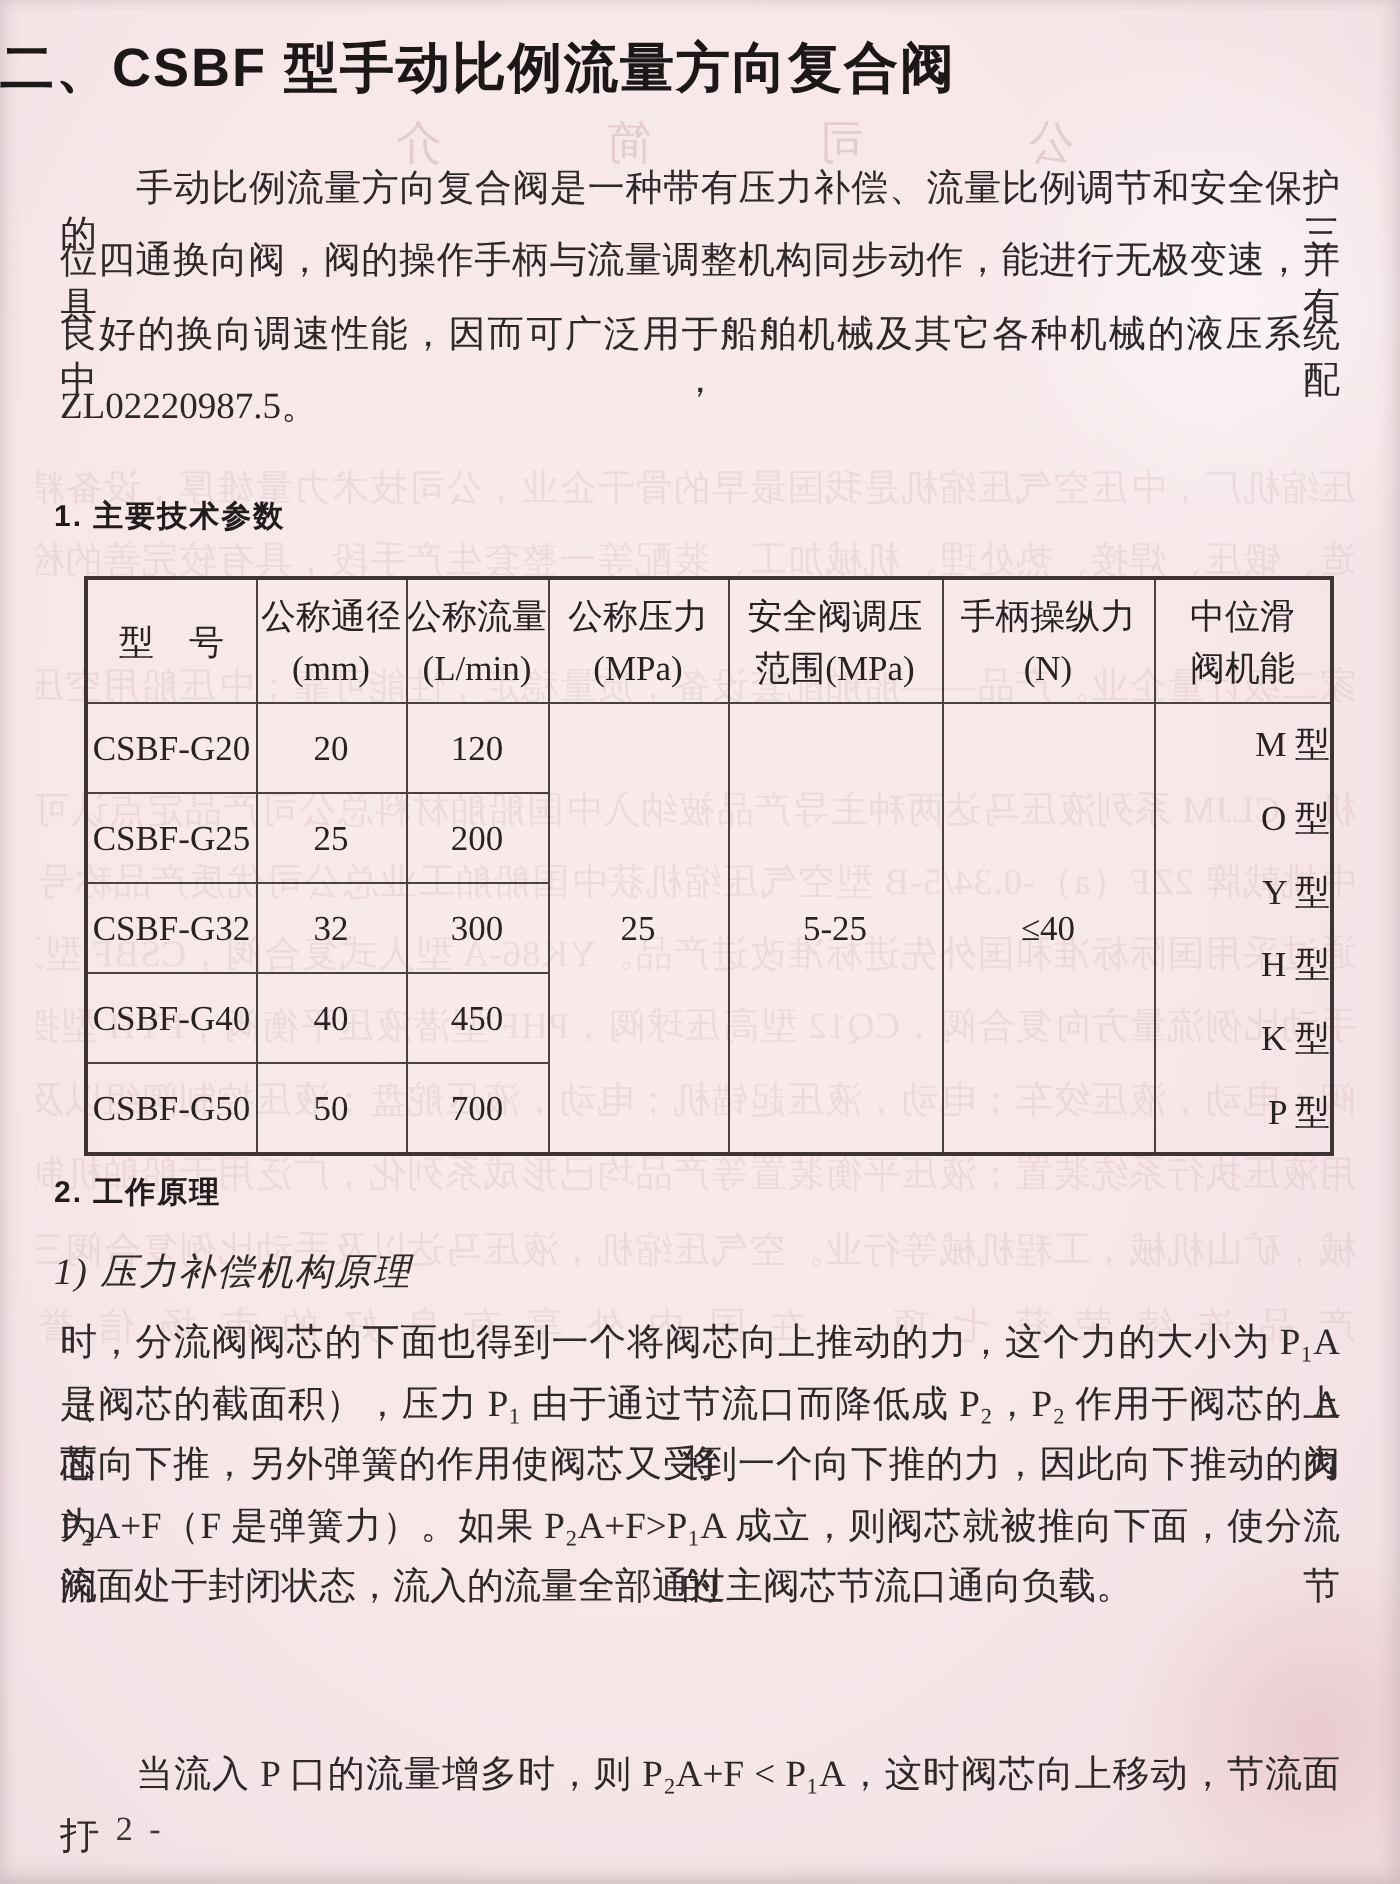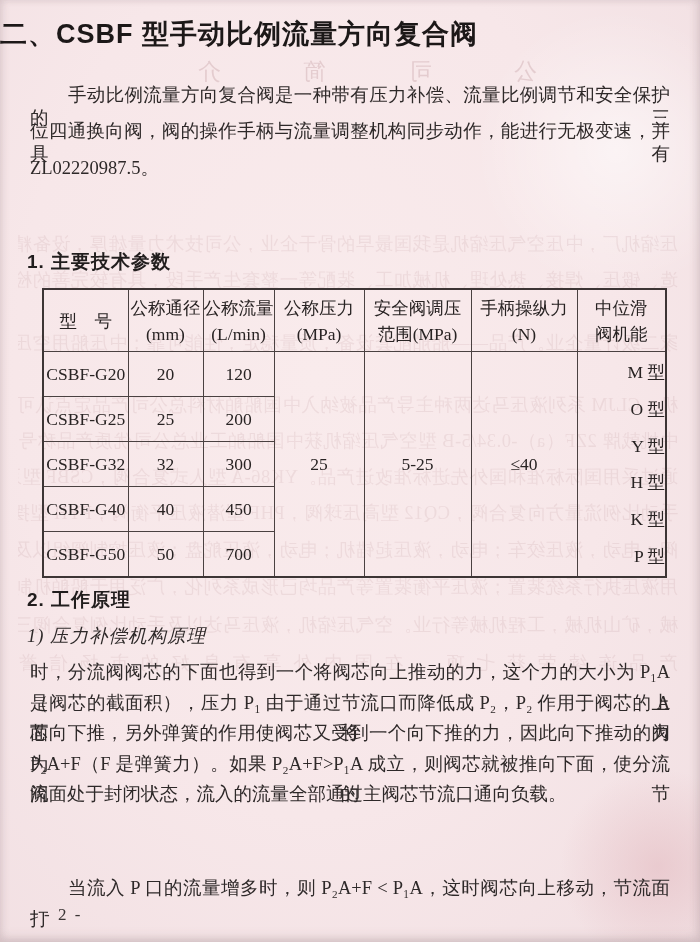--- a/index.html
+++ b/index.html
@@ -68,21 +68,21 @@
   .indent { text-indent: 38px; }
   .intro { top: 84px; }
   .p2 { top: 657px; }
   .p3 { top: 849px; margin-top: 24px; }
 
   
   .h-num {
     position: absolute; left: 27px;
     font-family: "Liberation Sans", "DejaVu Sans", sans-serif;
     font-weight: 700;
-    font-size: 19px;
+    font-size: 15px;
     color: #211d1d;
     letter-spacing: 1px;
   }
   .h1 { top: 249px; }
   .h2 { top: 587px; }
   .h-sub {
     position: absolute; left: 27px; top: 623px;
     font-size: 18.5px;
     letter-spacing: 1px;
     font-style: italic;
@@ -145,20 +145,21 @@
   <div class="bleed" style="top:612px;">械，矿山机械，工程机械等行业。空气压缩机，液压马达以及手动比例复合阀三个</div>
   <div class="bleed" style="top:650px;">产品连续荣获七项，在国内外享有良好的市场信誉</div>
 
   <div class="content">
 
     <div class="doc-title">二、CSBF 型手动比例流量方向复合阀</div>
 
     <div class="para intro">
       <span class="line jline indent">手动比例流量方向复合阀是一种带有压力补偿、流量比例调节和安全保护的三</span>
       <span class="line jline">位四通换向阀，阀的操作手柄与流量调整机构同步动作，能进行无极变速，并具有</span>
+      <span class="line jline">良好的换向调速性能，因而可广泛用于船舶机械及其它各种机械的液压系统中，配</span>
       <span class="line lline">ZL02220987.5。</span>
     </div>
 
     <div class="h-num h1">1. 主要技术参数</div>
 
     <table class="spec-table">
       <colgroup>
         <col style="width:85px">
           <col style="width:75px">
           <col style="width:71px">

